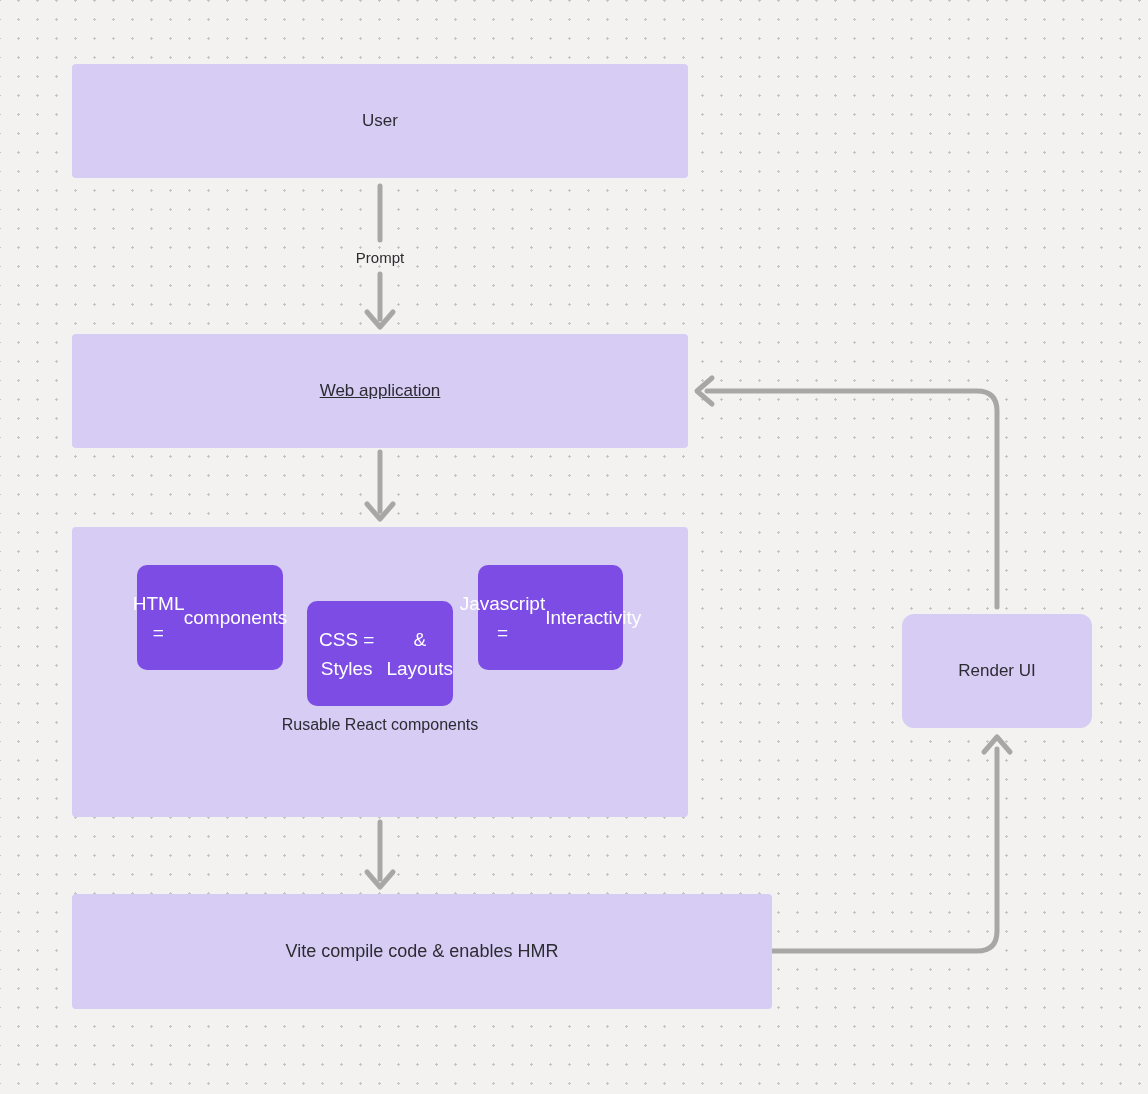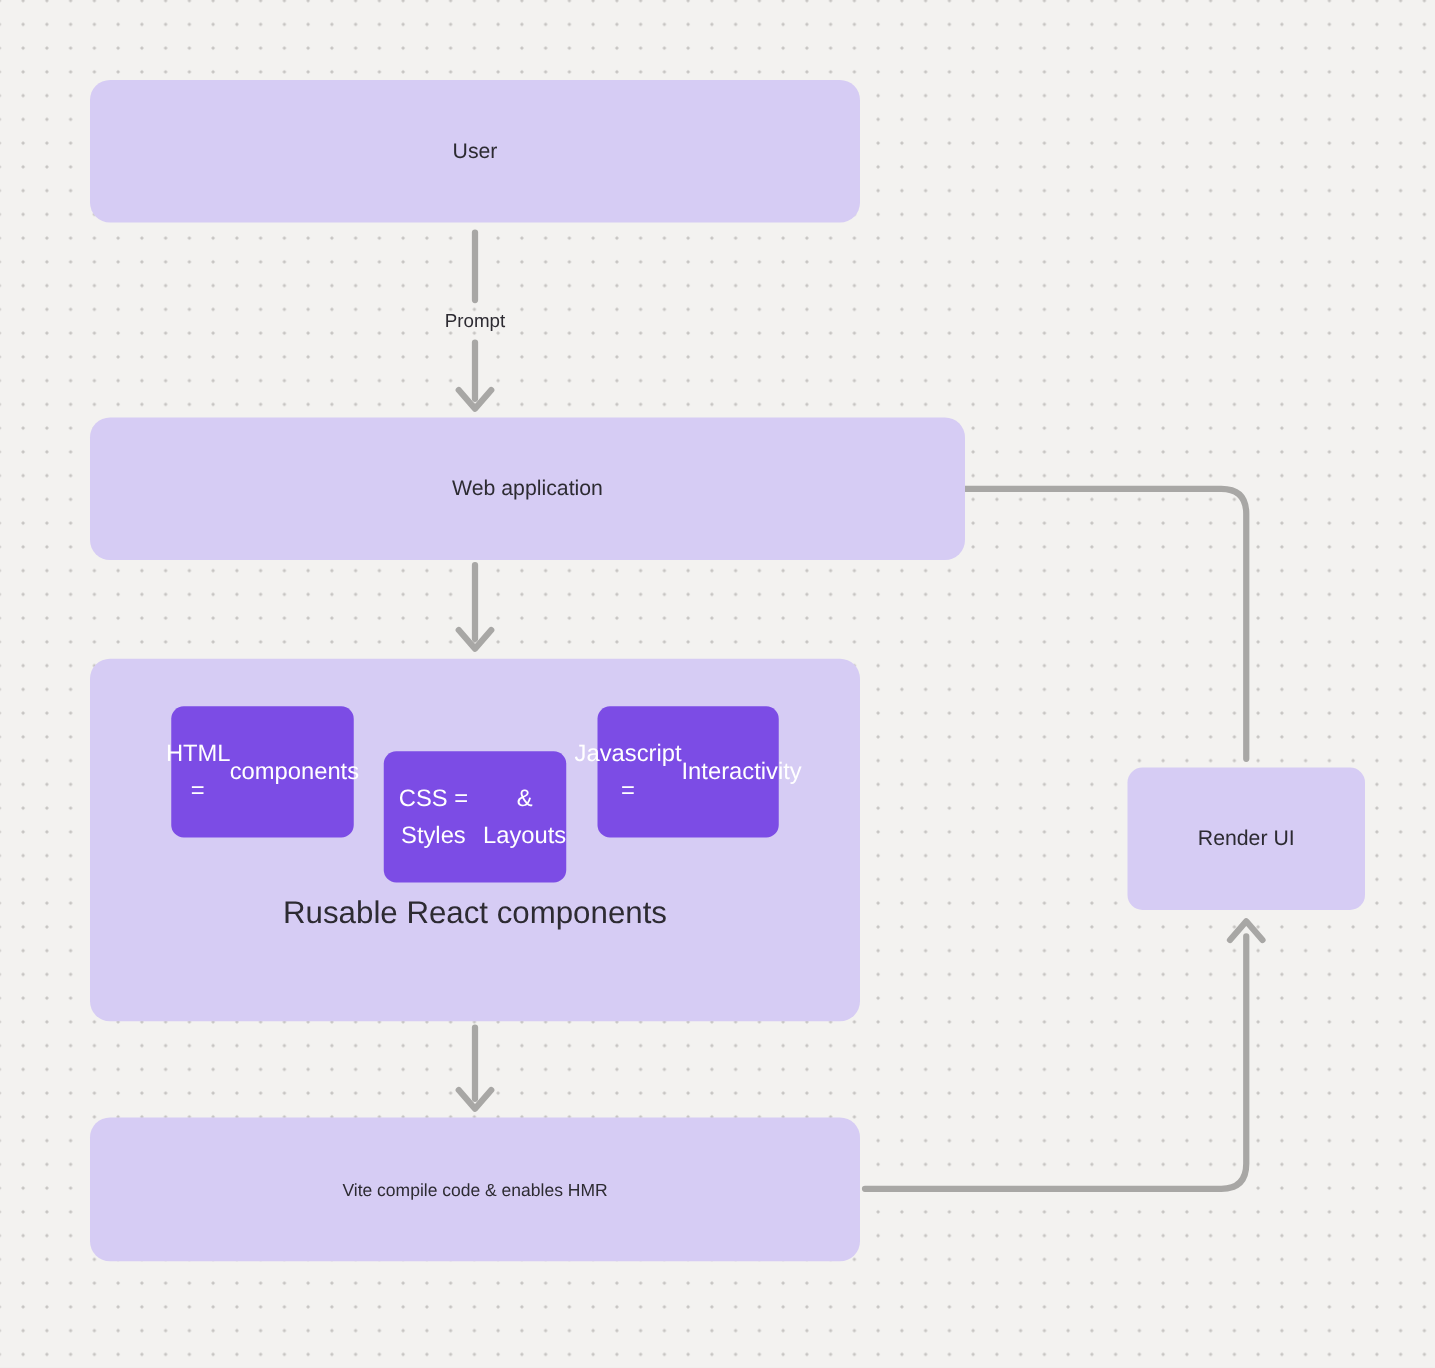--- a/index.html
+++ b/index.html
@@ -16,50 +16,50 @@
     background-position:9px 10px;
     overflow:hidden;
   }
   svg.arrows{position:absolute;left:0;top:0;pointer-events:none;}
   svg.arrows path,svg.arrows line,svg.arrows polyline{
     fill:none;stroke:#a8a7a5;stroke-width:5;stroke-linecap:round;stroke-linejoin:round;
   }
   .node{
     position:absolute;
     background:#d6ccf4;
-    border-radius:16px;
+    border-radius:4px;
     display:flex;align-items:center;justify-content:center;
     color:#2d2b32;
     font-size:17px;
     text-align:center;
   }
   .node-user{left:72px;top:64px;width:616px;height:114px;}
-  .node-webapp{left:72px;top:334px;width:700px;height:114px;}
+  .node-webapp{left:72px;top:334px;width:616px;height:114px;text-decoration:underline;}
   .node-group{left:72px;top:527px;width:616px;height:290px;justify-content:flex-start;}
-  .node-vite{left:72px;top:894px;width:616px;height:115px;font-size:14px;}
+  .node-vite{left:72px;top:894px;width:700px;height:115px;font-size:18px;}
   .node-render{left:902px;top:614px;width:190px;height:114px;border-radius:12px;}
   .chip{
     position:absolute;
     top:38px;
     height:105px;
     background:#7c4ce5;
     border-radius:10px;
     display:flex;flex-direction:row;align-items:center;justify-content:center;
     color:#ffffff;
     font-size:19px;line-height:29px;
     text-align:center;
   }
   .chip-html{left:65px;width:146px;}
   .chip-css{left:235px;width:146px;margin-top:36px;}
   .chip-js{left:406px;width:145px;}
   .group-caption{
     position:absolute;
     left:0;top:189px;width:100%;
     text-align:center;
-    font-size:25px;
+    font-size:16px;
     color:#2d2b32;
   }
   .edge-label{
     position:absolute;
     left:380px;top:257px;
     transform:translate(-50%,-50%);
     font-size:15px;
     color:#2d2b32;
     white-space:nowrap;
   }

